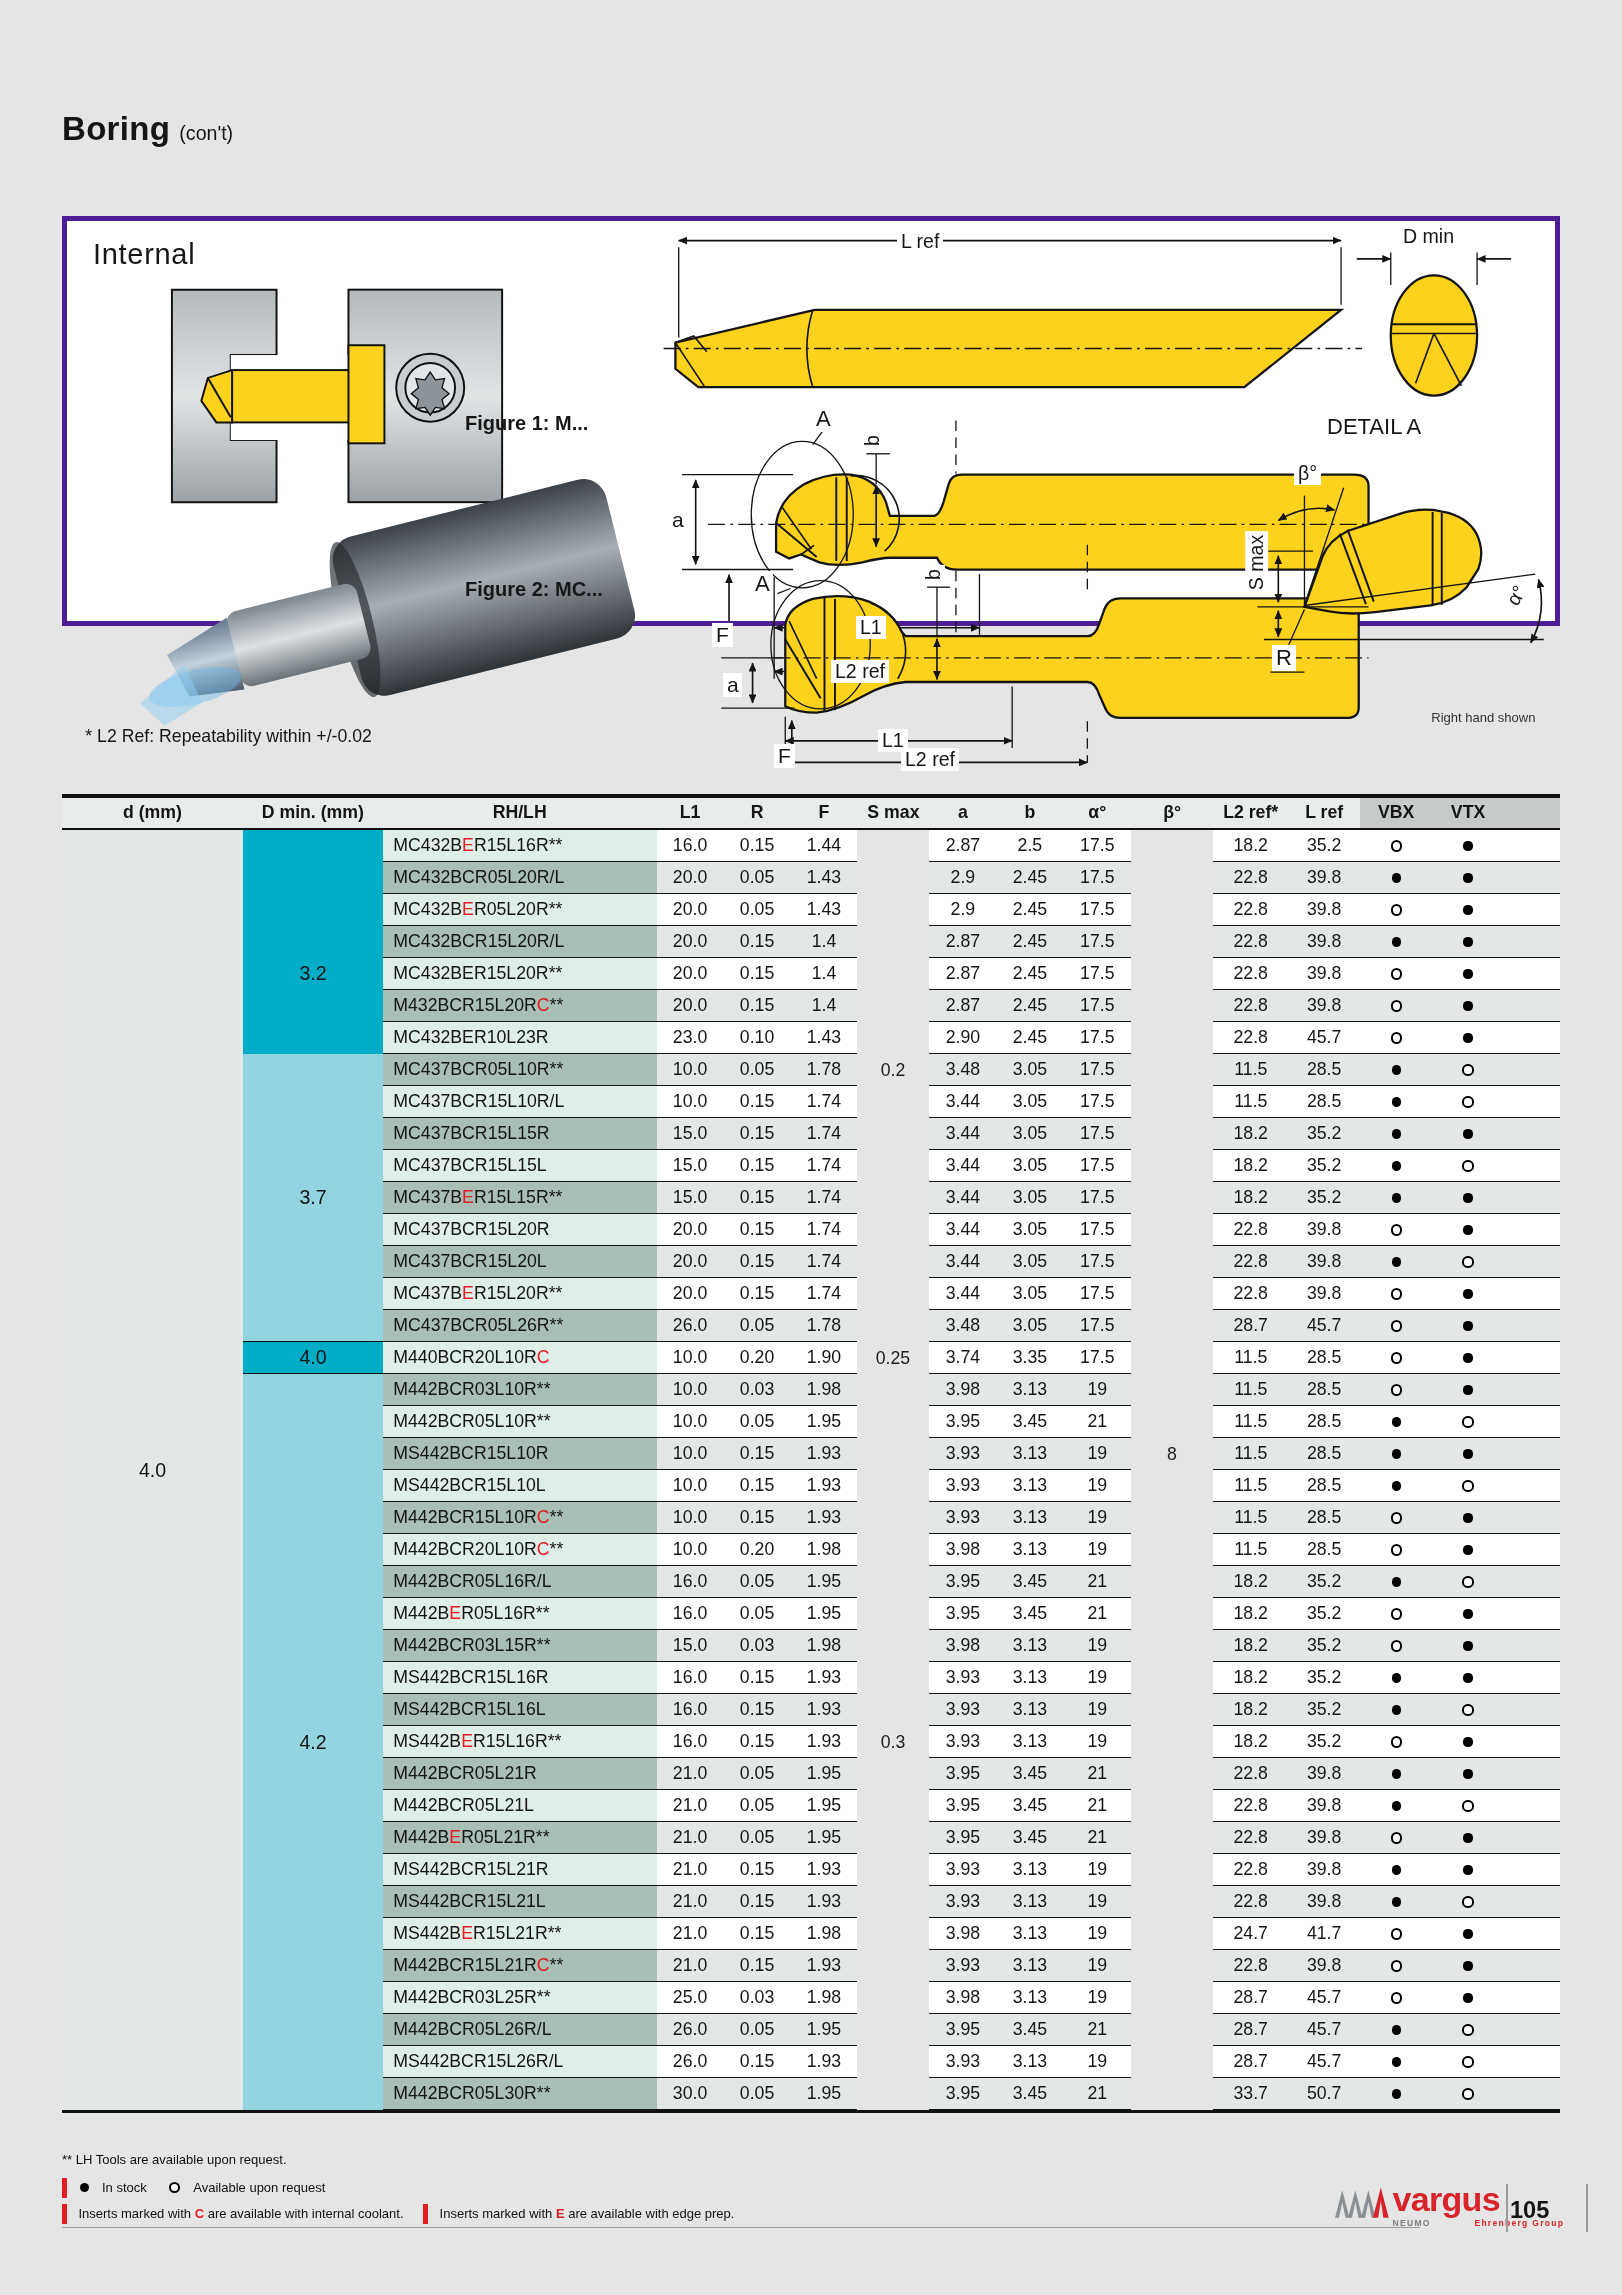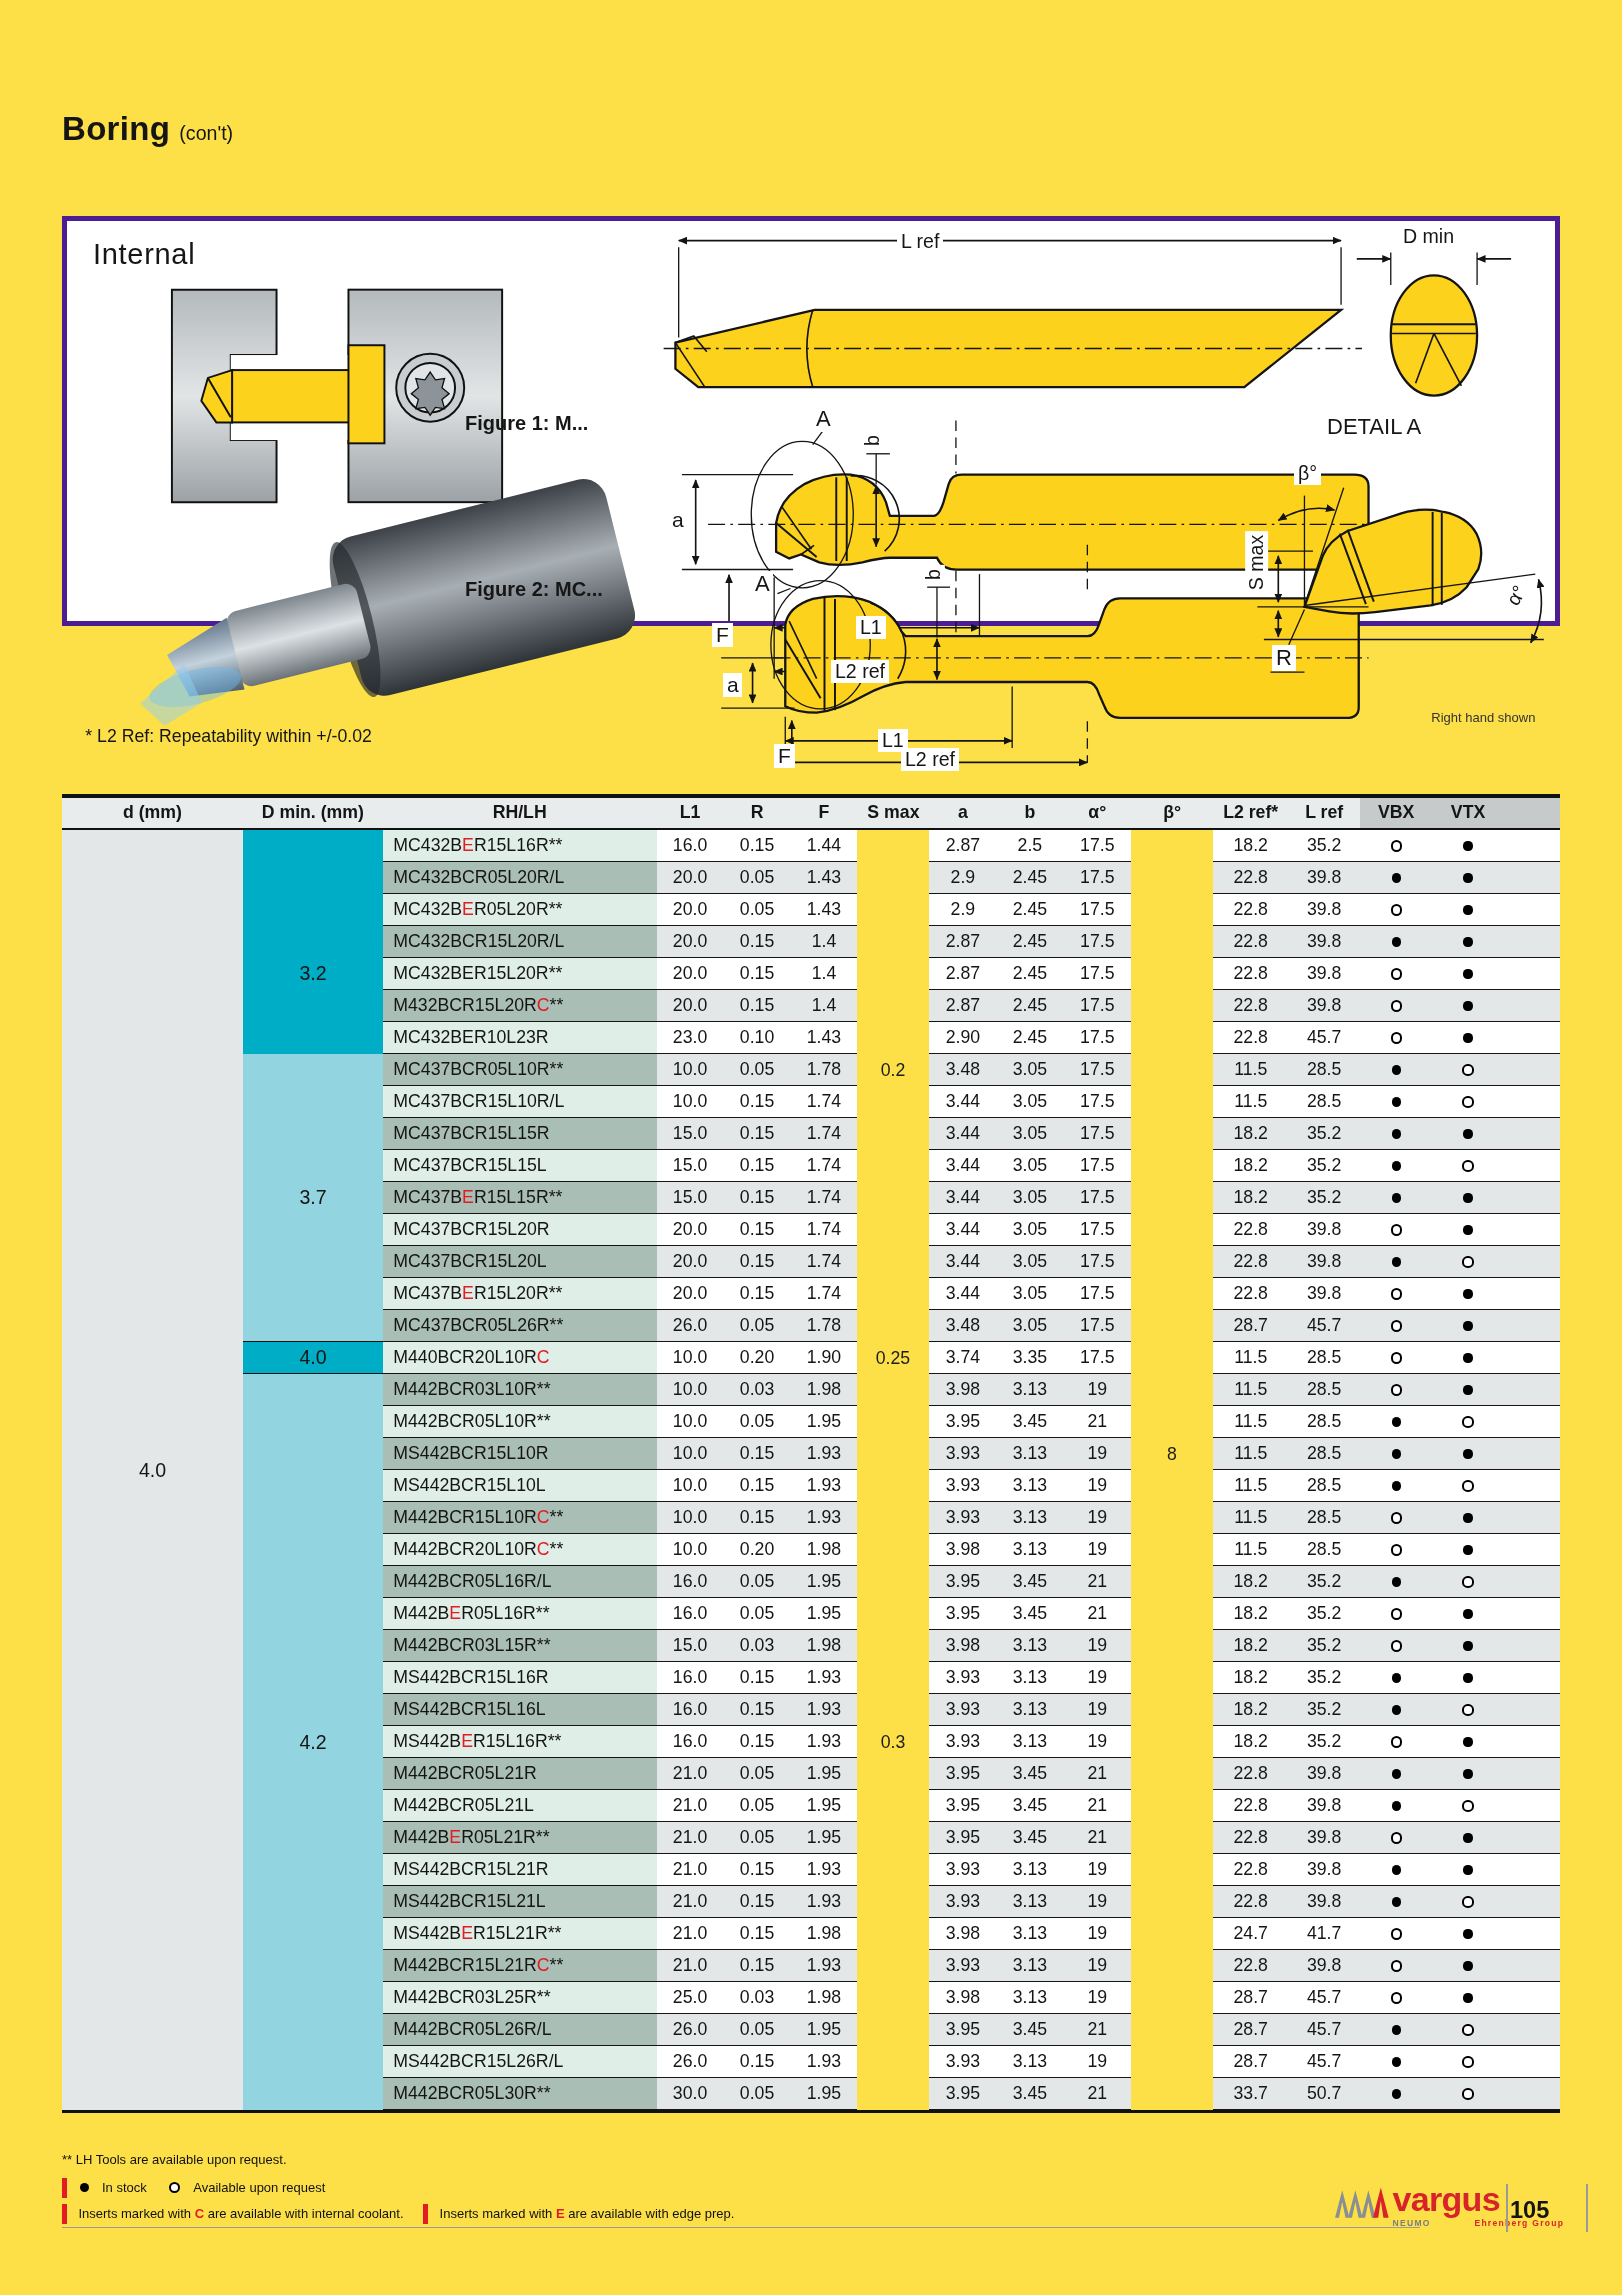--- a/index.html
+++ b/index.html
@@ -1,16 +1,16 @@
 <!DOCTYPE html>
 <html style="font-size:10.5px"><head>
 <meta charset="utf-8">
 <style>
   html,body{margin:0;padding:0;background:#fff;}
-  #page{position:relative;width:1623px;height:2295px;background:#fde047;overflow:hidden;
+  #page{position:relative;width:1623px;height:2295px;background:#e5e5e5;overflow:hidden;
         font-family:"Liberation Sans","DejaVu Sans",sans-serif;color:#151515;}
   
   #title{position:absolute;left:62px;top:110px;display:flex;align-items:baseline;gap:9.2px;}
   #title .main{font-size:33px;font-weight:800;letter-spacing:0.3px;}
   #title .suffix{font-size:19.6px;font-weight:400;}
   
   #panel{position:absolute;left:62px;top:216px;width:1498px;height:410px;border:5px solid #4c1d95;box-sizing:border-box;background:#fff;}
   #panel .plabel{position:absolute;white-space:nowrap;color:#161616;}
   #internal-heading{left:26px;top:17px;font-size:29px;font-weight:400;letter-spacing:0.7px;color:#1b1b1b;}
   .dimlabel{font-size:19.6px;background:#fff;padding:0 3.9px;}

